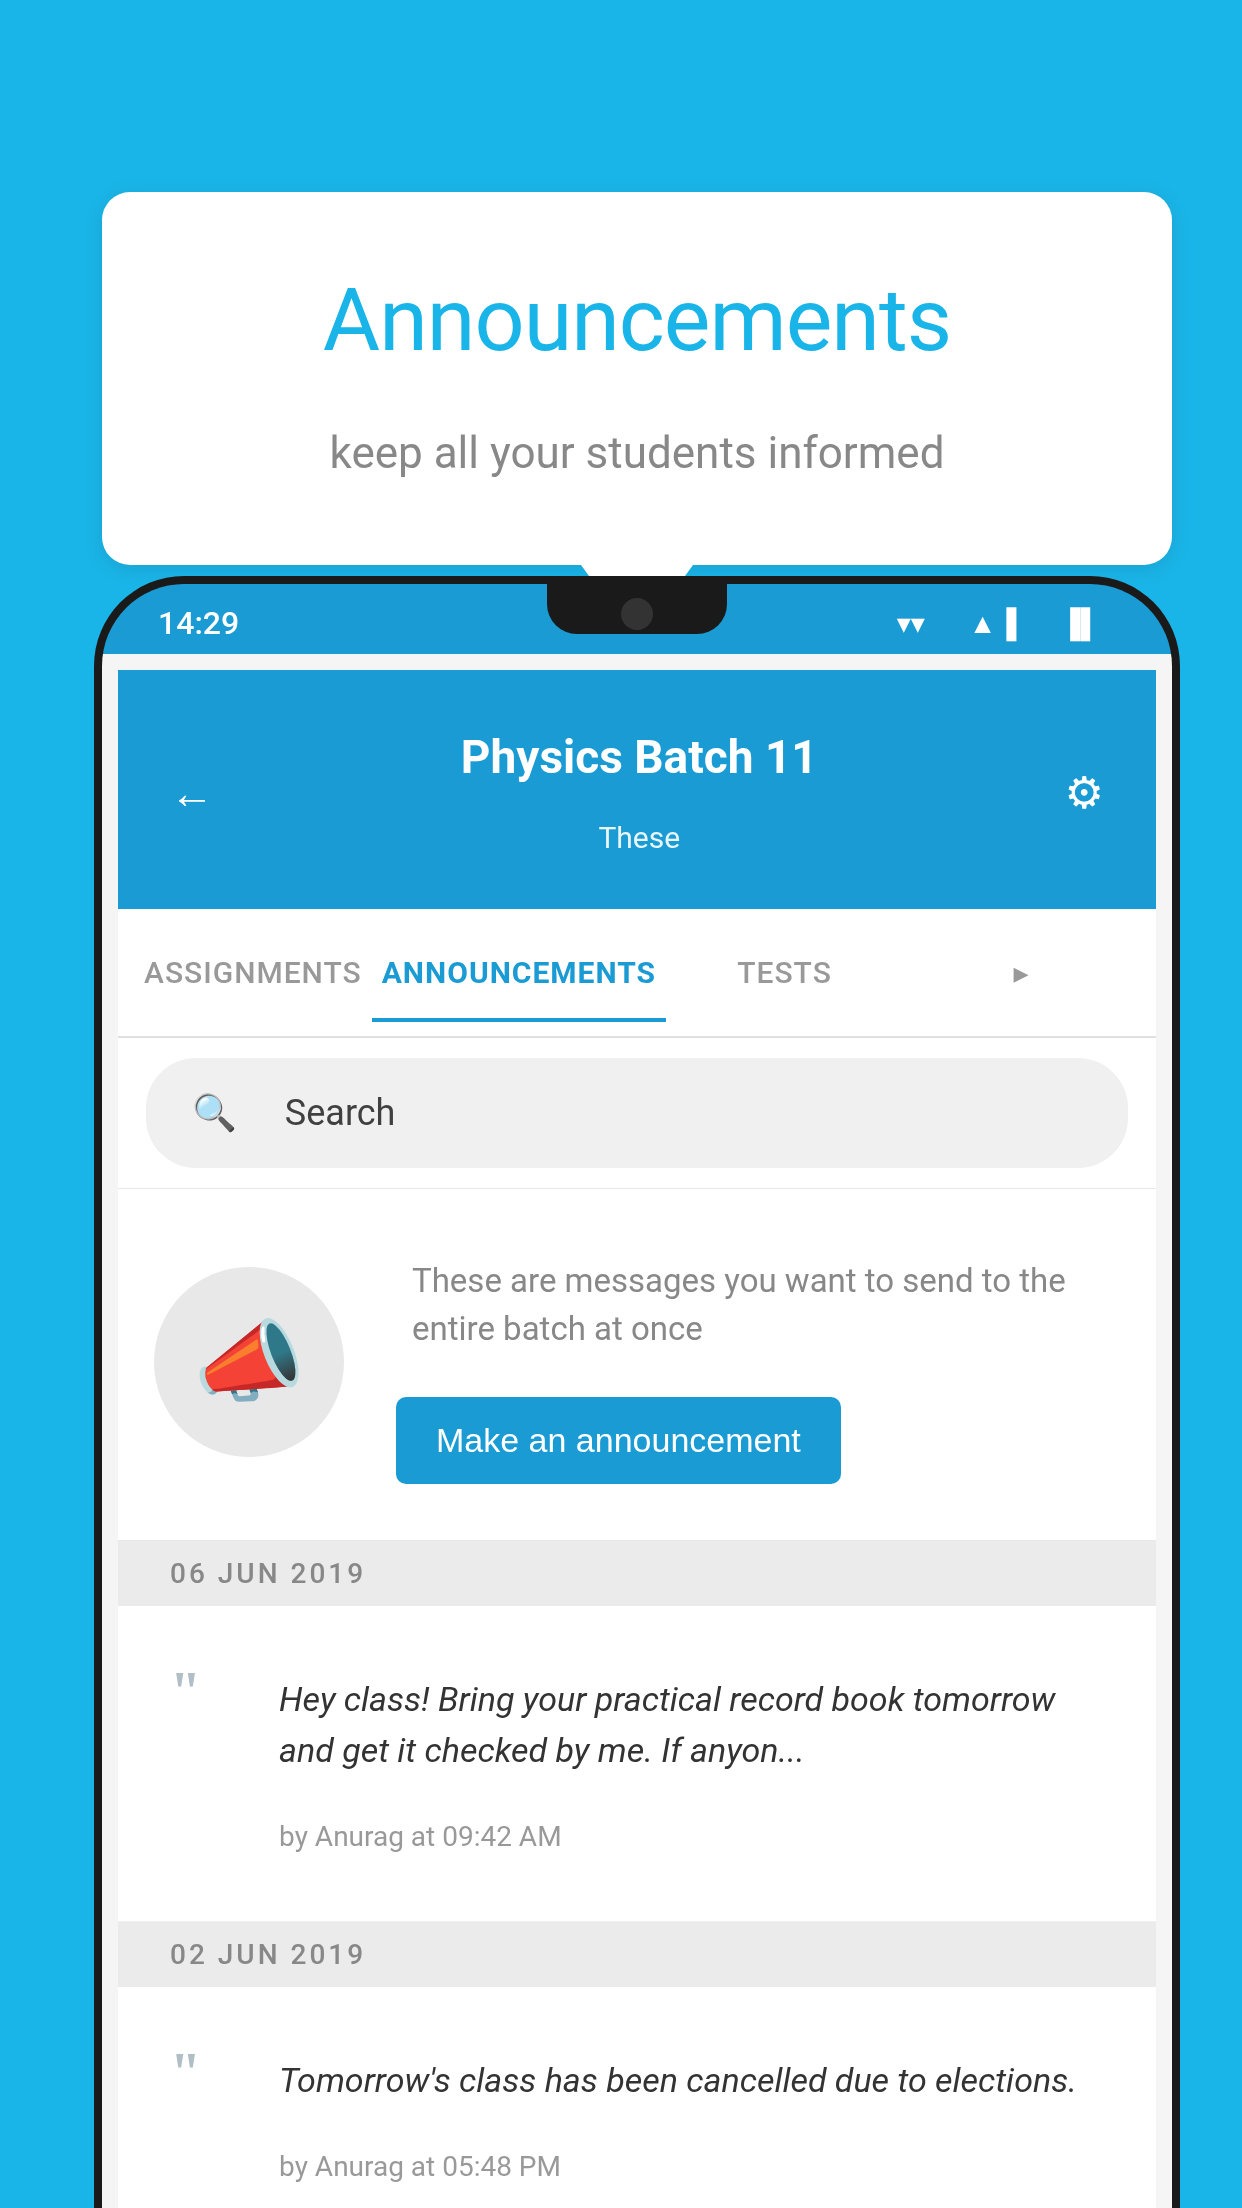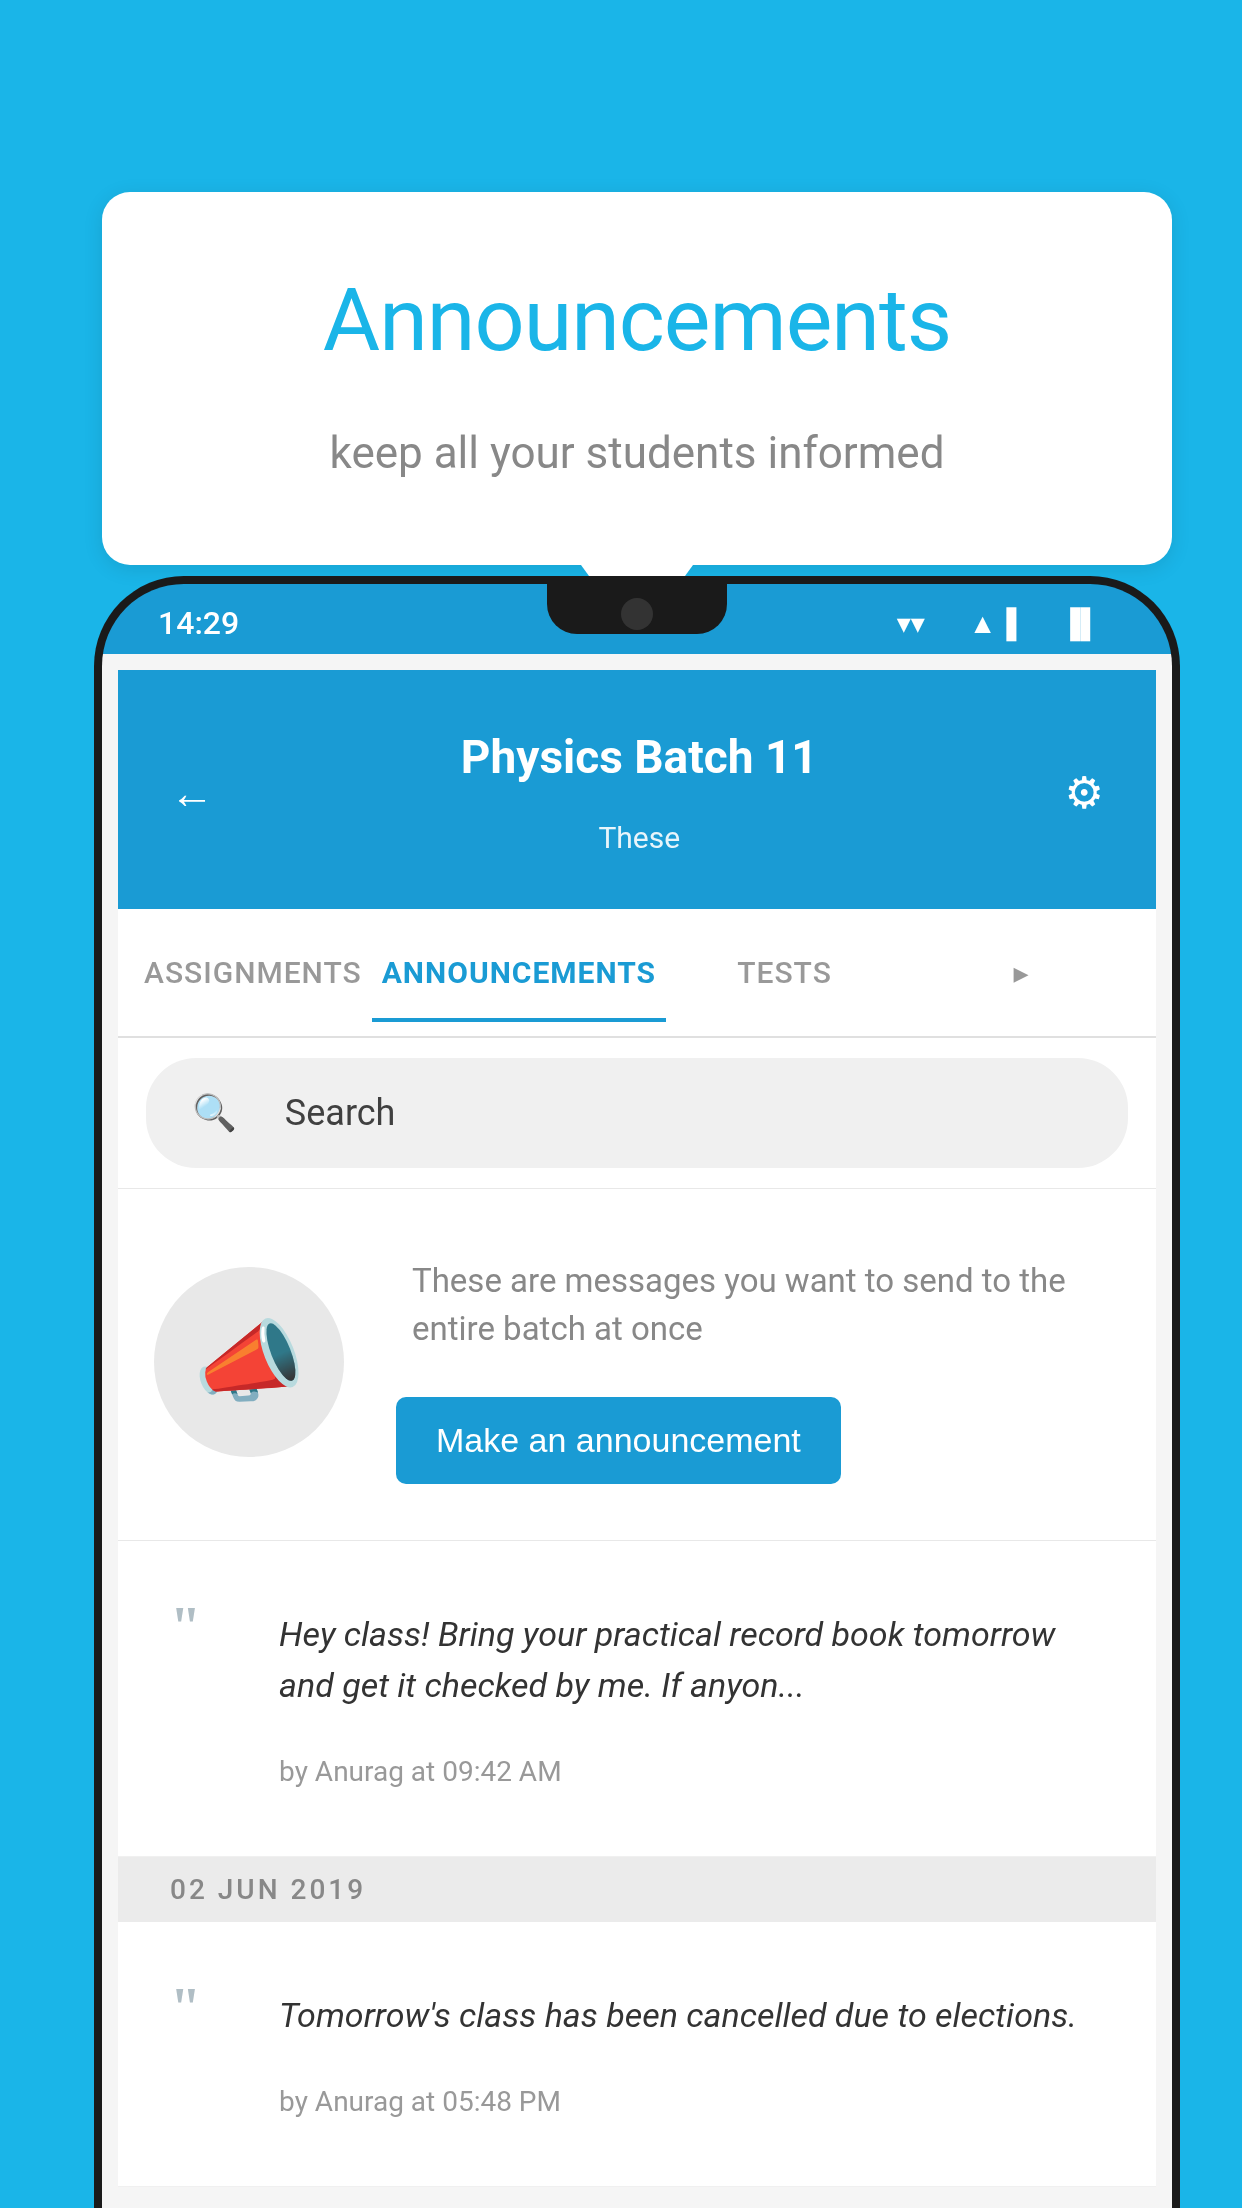--- a/index.html
+++ b/index.html
@@ -396,20 +396,23 @@
       <div class="promo-section">
         <div class="promo-icon-circle">
           <span class="megaphone-icon">📣</span>
         </div>
         <div class="promo-content">
           <div class="promo-desc">These are messages you want to send to the entire batch at once</div>
           <button class="make-announcement-btn">Make an announcement</button>
         </div>
       </div>
 
+      <div class="date-separator">
+        <span>06  JUN  2019</span>
+      </div>
 
       <div class="announcement-item">
         <div class="quote-icon">"</div>
         <div class="announcement-content">
           <div class="announcement-text">Hey class! Bring your practical record book tomorrow and get it checked by me. If anyon...</div>
           <div class="announcement-meta">by Anurag at 09:42 AM</div>
         </div>
       </div>
 
       <div class="date-separator">

